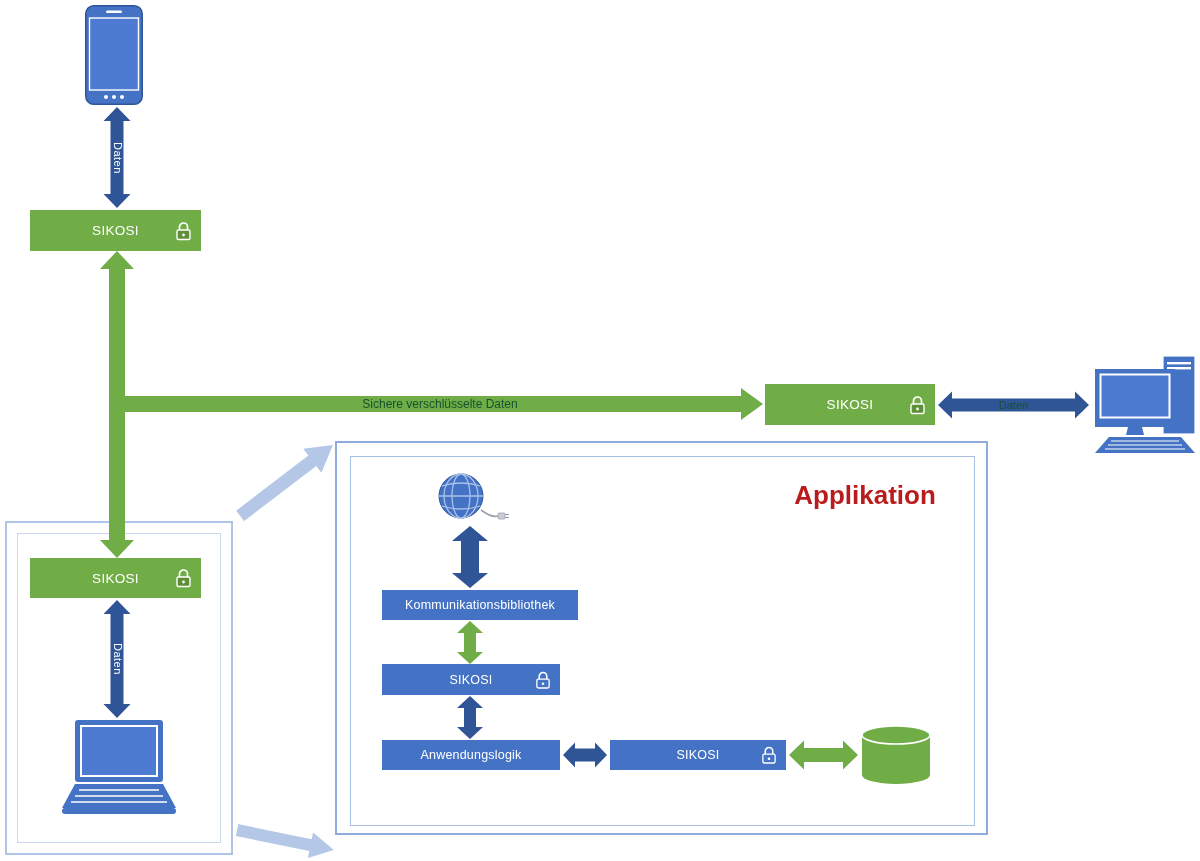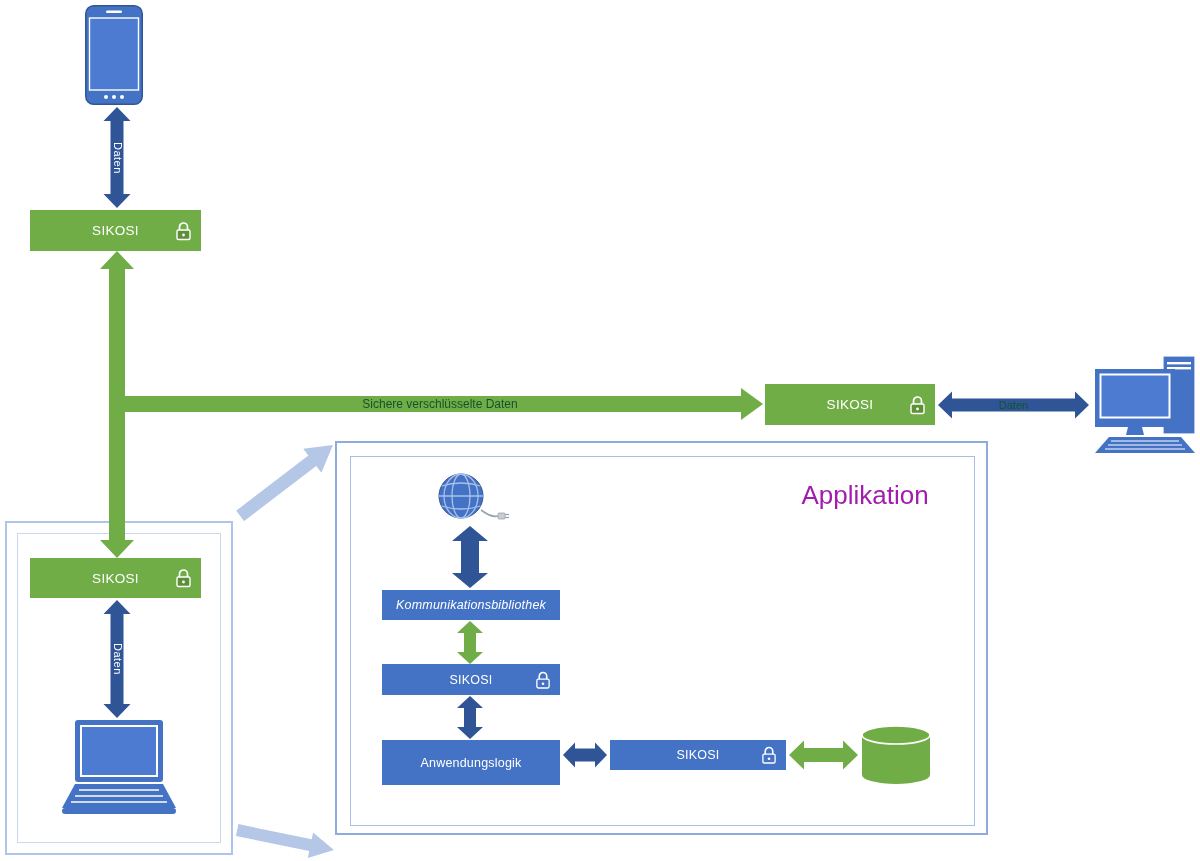--- a/index.html
+++ b/index.html
@@ -17,21 +17,21 @@
           font-size:12.5px; letter-spacing:0.2px; }
   .lock { position:absolute; right:9px; top:50%; transform:translateY(-50%); line-height:0; }
 
   
   .arrow { position:absolute; line-height:0; }
   .vlabel { position:absolute; left:0; top:0; width:100%; height:100%; display:flex; align-items:center; justify-content:center;
             writing-mode:vertical-rl; color:#fff; font-size:11px; letter-spacing:0.5px; line-height:1; }
   .hlabel { position:absolute; left:0; width:100%; text-align:center; color:#14532d; line-height:1; }
 
   .app-title { position:absolute; left:772px; top:480px; width:186px; text-align:center;
-               font-size:26px; color:#a21caf; font-weight:400; line-height:1.2; }
+               font-size:26px; color:#b91c1c; font-weight:700; line-height:1.2; }
   .icon { position:absolute; line-height:0; }
 </style>
 </head>
 <body>
 
 <div class="canvas">
 
   <div class="frame" style="left:5px;top:521px;width:228px;height:334px;border-color:#AEC4E8;">
     <div class="frame-inner" style="left:10px;top:10px;right:10px;bottom:10px;border-color:#C9D7EF;"></div>
   </div>
@@ -174,21 +174,21 @@
       </g>
     </svg>
   </div>
 
   <div class="arrow" style="left:452px;top:526px;width:36px;height:62px;">
     <svg width="36" height="62" viewBox="0 0 36 62">
         <polygon points="18,0 36,15 27,15 27,47 36,47 18,62 0,47 9,47 9,15 0,15" fill="#2F5597"></polygon>
       </svg>
   </div>
 
-  <div class="bbox" style="left:382px;top:590px;width:178px;height:30px;font-style:italic;">
+  <div class="bbox" style="left:382px;top:590px;width:196px;height:30px;">
     <span>Kommunikationsbibliothek</span>
   </div>
 
   <div class="arrow" style="left:457px;top:621px;width:26px;height:43px;">
     <svg width="26" height="43" viewBox="0 0 26 43">
         <polygon points="13,0 26,12 19,12 19,31 26,31 13,43 0,31 7,31 7,12 0,12" fill="#70AD47"></polygon>
       </svg>
   </div>
 
   <div class="bbox" style="left:382px;top:664px;width:178px;height:31px;">
@@ -201,21 +201,21 @@
         </svg>
     </span>
   </div>
 
   <div class="arrow" style="left:457px;top:696px;width:26px;height:43px;">
     <svg width="26" height="43" viewBox="0 0 26 43">
         <polygon points="13,0 26,12 19,12 19,31 26,31 13,43 0,31 7,31 7,12 0,12" fill="#2F5597"></polygon>
       </svg>
   </div>
 
-  <div class="bbox" style="left:382px;top:740px;width:178px;height:45px;">
+  <div class="bbox" style="left:382px;top:740px;width:178px;height:30px;">
     <span>Anwendungslogik</span>
   </div>
 
   <div class="arrow" style="left:563px;top:742px;width:44px;height:26px;">
     <svg width="44" height="26" viewBox="0 0 44 26">
         <polygon points="0,13 12,0.5 12,6.5 32,6.5 32,0.5 44,13 32,25.5 32,19.5 12,19.5 12,25.5" fill="#2F5597"></polygon>
       </svg>
   </div>
 
   <div class="bbox" style="left:610px;top:740px;width:176px;height:30px;">

